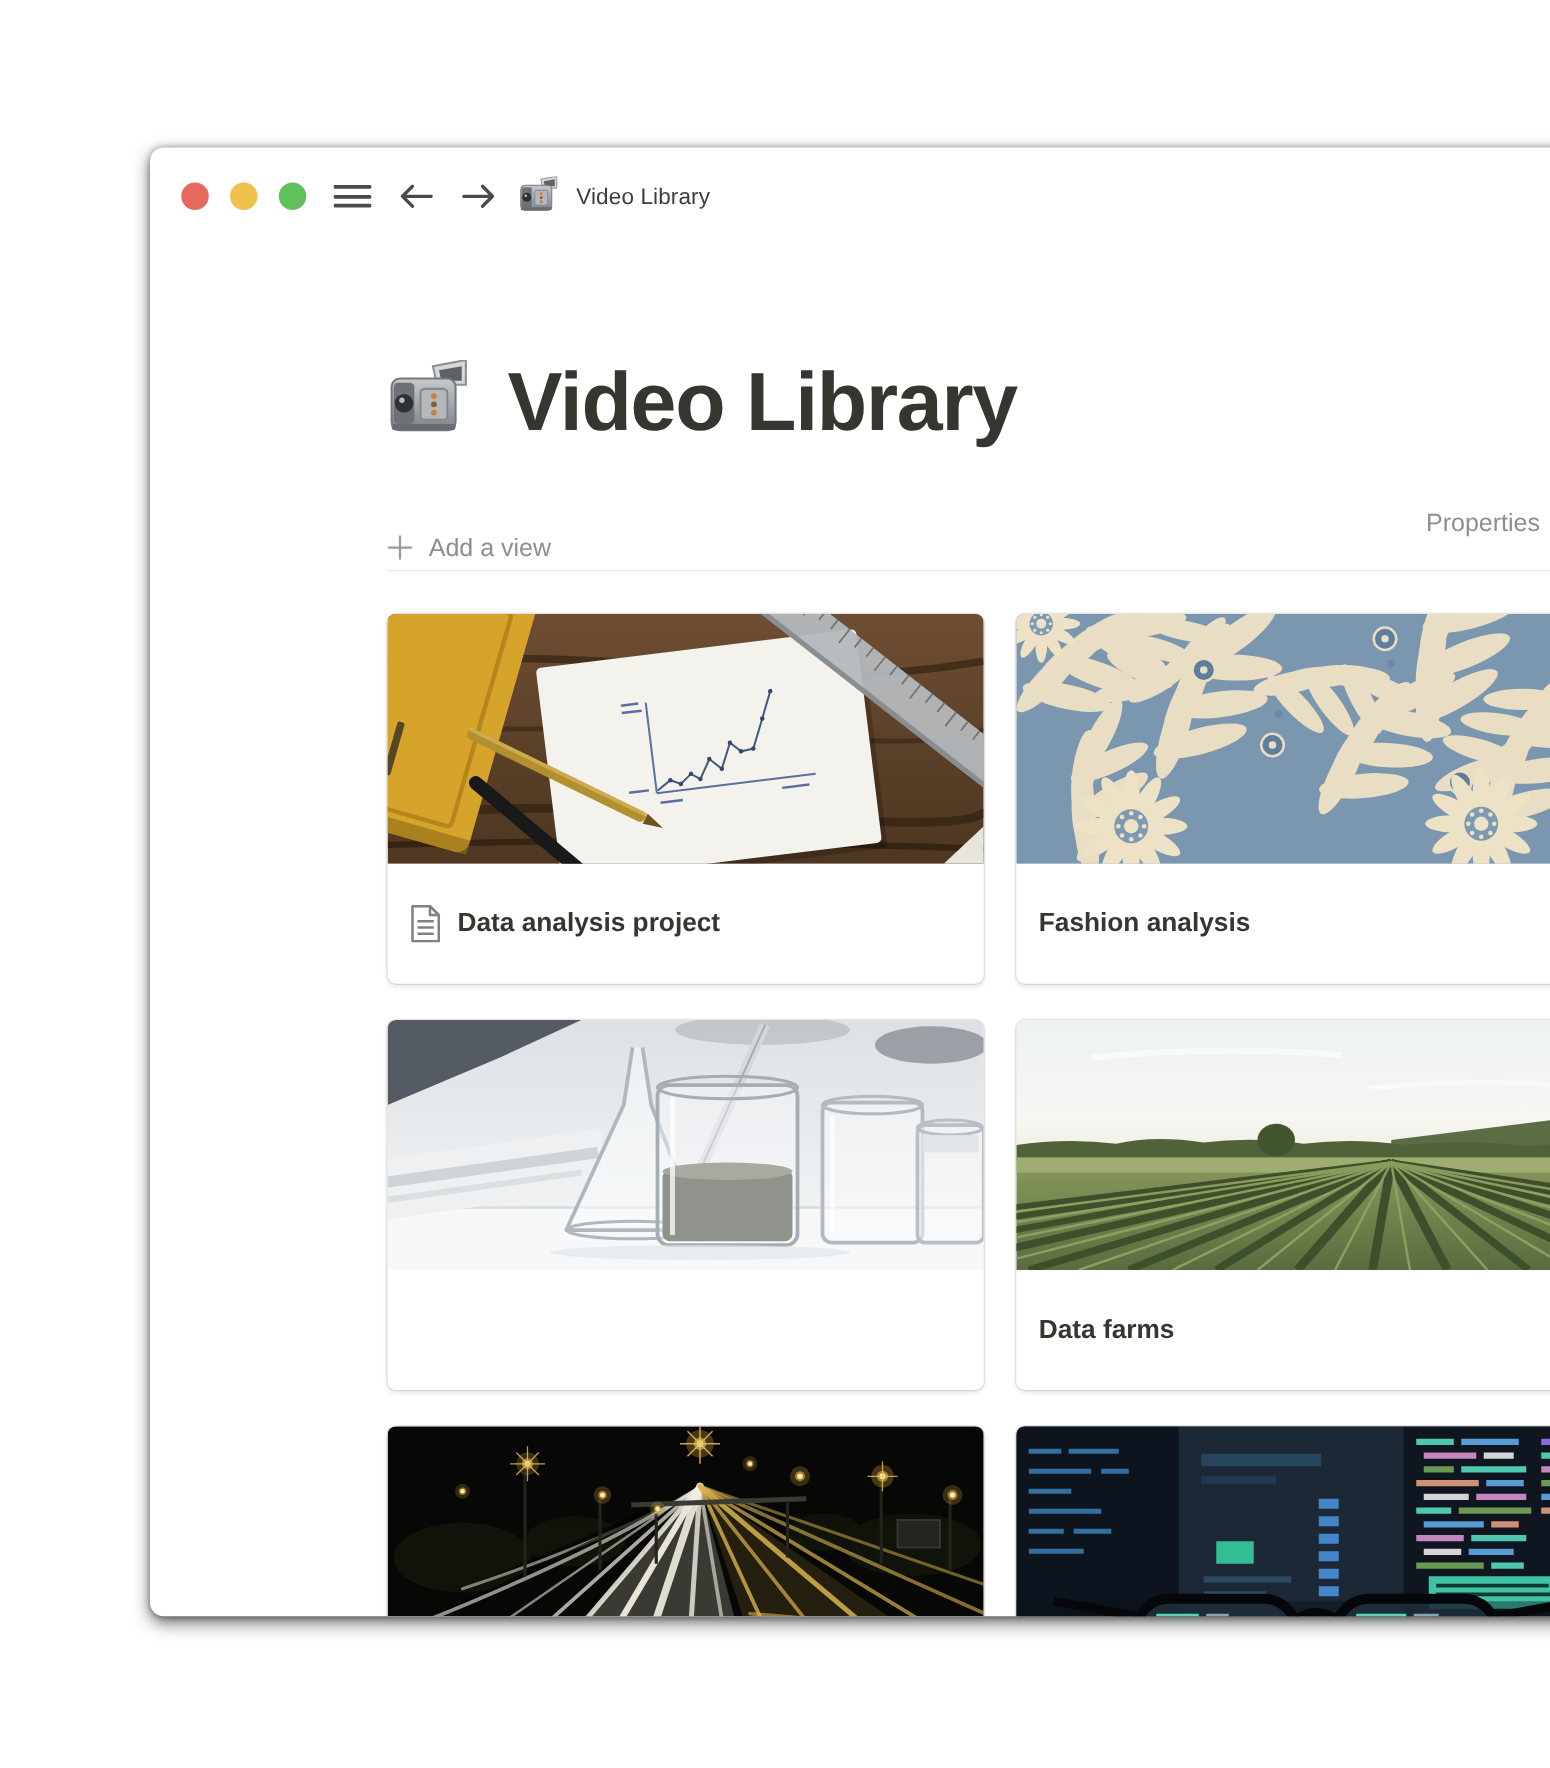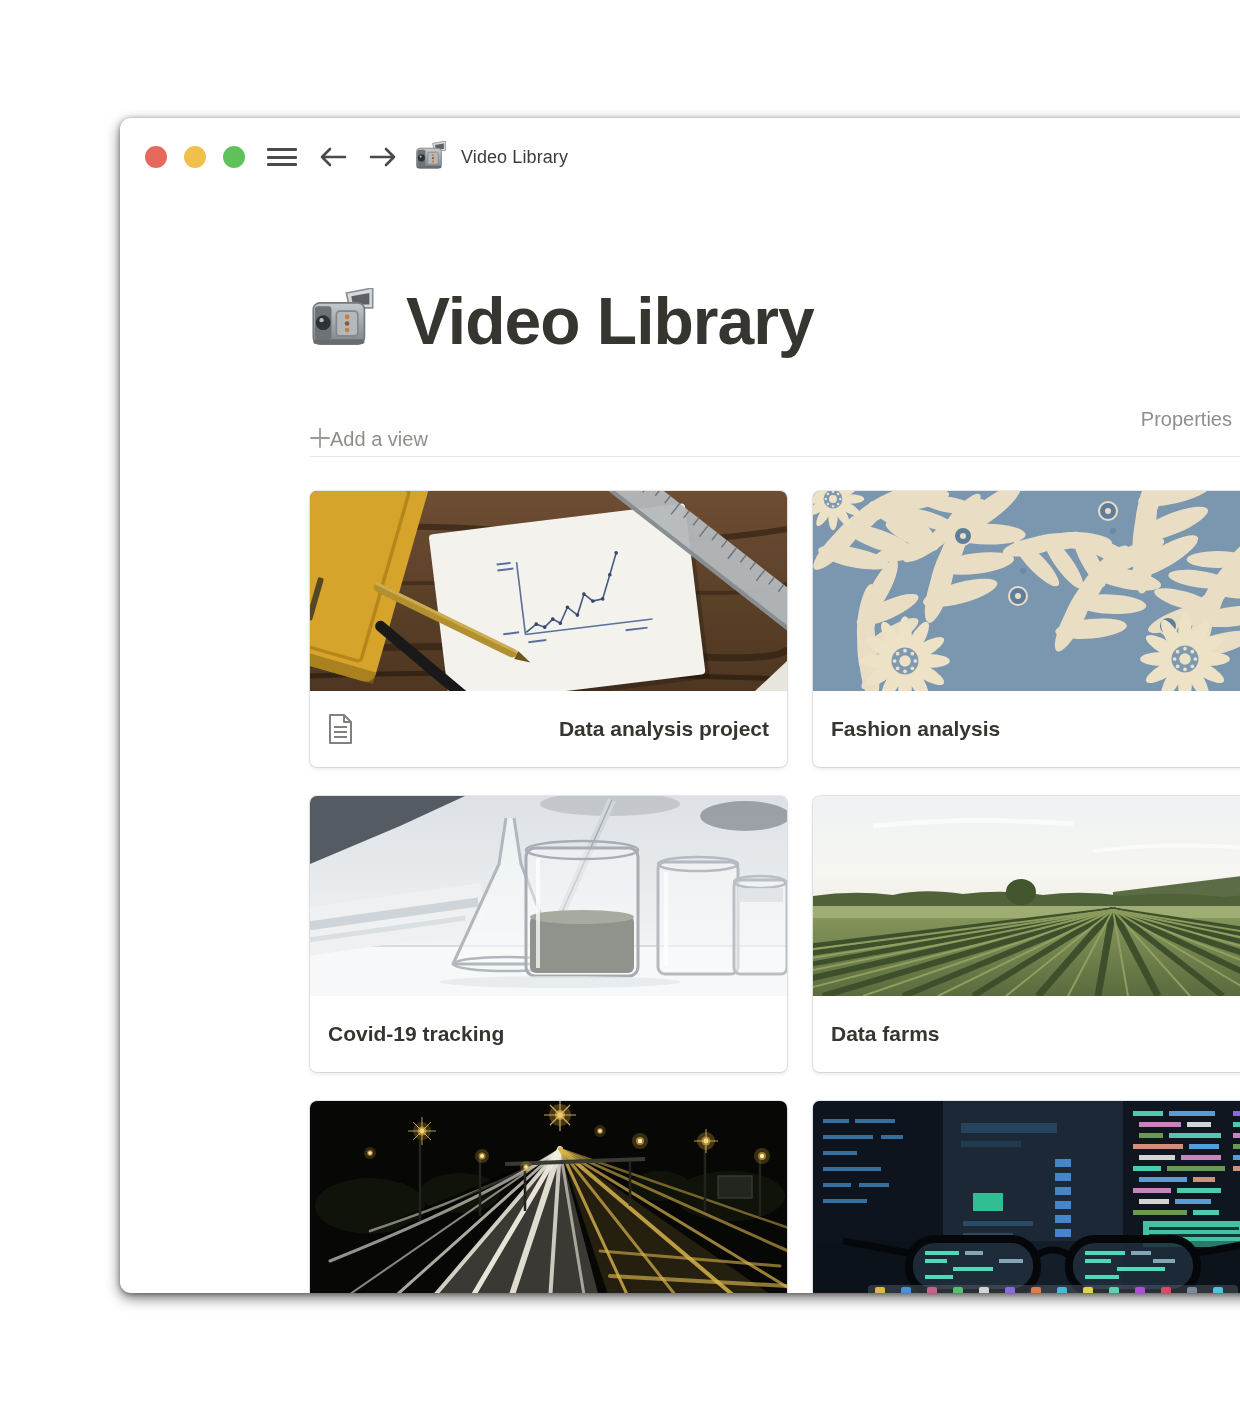--- a/index.html
+++ b/index.html
@@ -23,31 +23,31 @@
   .hamburger span { display:block; height:3px; width:30px; background:#4a4a4a; border-radius:1px; }
   .nav-arrow { margin-left:22px; }
   .doc-emoji { margin-left:18px; width:32px; height:32px; }
   .doc-title { margin-left:14px; font-size:18px; color:#3d3c39; letter-spacing:0.1px; }
   
   .content { padding-left:190px; }
   .page-header { display:flex; align-items:center; gap:30px; margin-top:88px; height:74px; }
   .page-emoji { width:66px; height:66px; flex:0 0 auto; cursor:pointer; }
   .page-title { font-size:66px; font-weight:700; color:#37352f; letter-spacing:-1px; white-space:nowrap; }
   .toolbar { width:980px; margin-top:44px; height:34px; display:flex; align-items:center; justify-content:space-between; }
-  .add-view { display:flex; color:#8f8e8b; font-size:20px; cursor:pointer;margin-top:40px; }
+  .add-view { display:flex; gap:13px; color:#8f8e8b; font-size:20px; cursor:pointer;margin-top:40px; }
   .properties { color:#8f8e8b; font-size:20px; margin-right:58px; cursor:pointer; }
   .divider { margin-top:20px; width:1130px; height:1px; background:#e9e8e6; }
   
   .gallery { margin-top:34px; width:980px; display:grid;
     grid-template-columns:477px 477px; column-gap:26px; row-gap:29px; }
   .card { background:#ffffff; border-radius:7px; overflow:hidden; cursor:pointer;
     box-shadow:0 0 0 1px rgba(15,15,15,0.09), 0 2px 4px rgba(15,15,15,0.10); }
   .card-cover { width:477px; height:200px; display:block; background:#ddd; }
   .card-cover svg { display:block; width:100%; height:100%; }
-  .card-caption { height:76px; display:flex; align-items:center; padding:0 18px; gap:13px;justify-content:space-between; }
+  .card-caption { height:96px; display:flex; align-items:center; padding:0 18px; gap:13px; }
   .card-title { font-size:21px; font-weight:600; color:#37352f; white-space:nowrap; }
   .doc-icon { width:25px; height:30px; flex:0 0 auto; }
   .hidden-defs { position:absolute; width:0; height:0; overflow:hidden; }
 </style>
 </head>
 <body>
 
 <svg class="hidden-defs" xmlns="http://www.w3.org/2000/svg">
   <defs>
     <linearGradient id="camBody" x1="0" y1="0" x2="0" y2="1">
@@ -352,23 +352,20 @@
 
             <rect x="348" y="66" width="80" height="112" rx="7" fill="rgba(250,250,251,0.5)" stroke="#b4bac0" stroke-width="3"></rect>
             <ellipse cx="388" cy="68" rx="40" ry="7" fill="none" stroke="#b4bac0" stroke-width="2.5"></ellipse>
             <line x1="356" y1="76" x2="356" y2="170" stroke="#ffffff" stroke-width="4" opacity="0.7"></line>
             <rect x="424" y="84" width="53" height="94" rx="6" fill="rgba(250,250,251,0.5)" stroke="#b9bfc5" stroke-width="3"></rect>
             <ellipse cx="450" cy="86" rx="26" ry="6" fill="none" stroke="#b9bfc5" stroke-width="2.5"></ellipse>
             <rect x="428" y="92" width="45" height="14" fill="#dfe3e6" opacity="0.9"></rect>
             <ellipse cx="250" cy="186" rx="120" ry="6" fill="#e3e7ea" opacity="0.7"></ellipse>
           </svg>
         </span>
-        <div class="card-caption">
-          <span class="card-title">Covid-19 tracking</span>
-        </div>
       </div>
 
       <div class="card">
         <span class="card-cover">
           <svg viewBox="0 0 477 200" preserveAspectRatio="none">
             <defs>
               <linearGradient id="sky" x1="0" y1="0" x2="0" y2="1">
                 <stop offset="0" stop-color="#eef2f3"></stop>
                   <stop offset="0.7" stop-color="#f6f6f2"></stop>
                   <stop offset="1" stop-color="#f1eee2"></stop>

